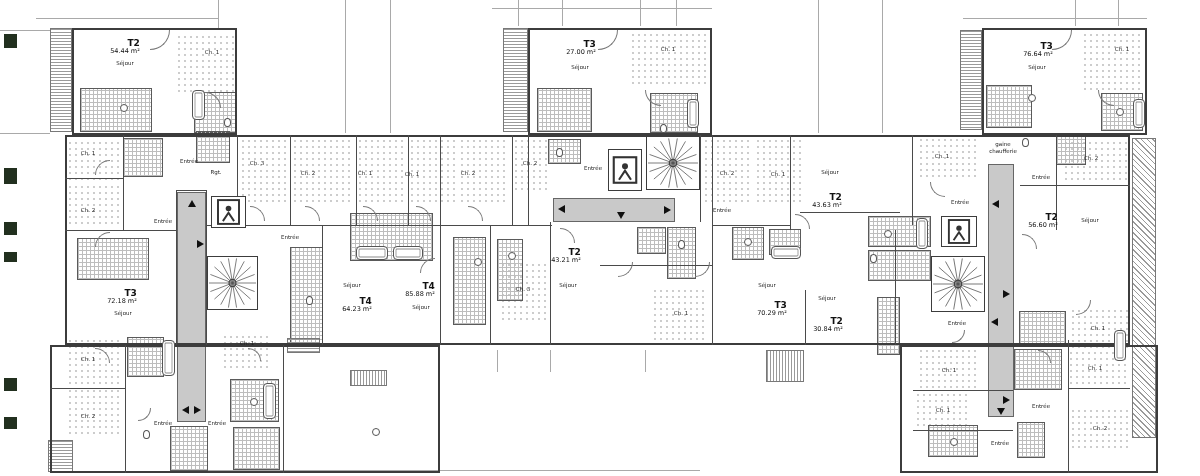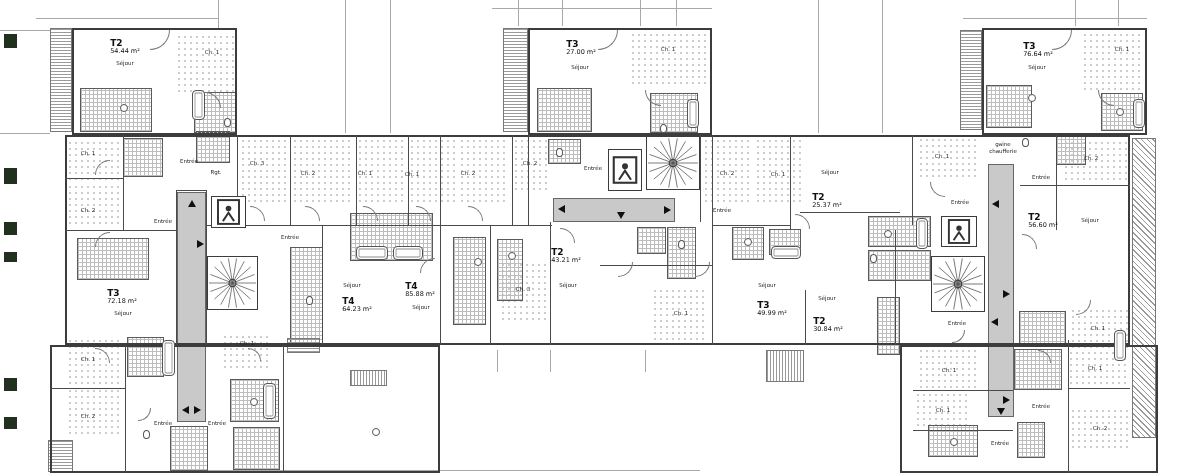--- a/index.html
+++ b/index.html
@@ -26,21 +26,21 @@
   .door{border-top:1px solid #7a7a7a;border-right:1px solid #7a7a7a;border-top-right-radius:100%;transform-origin:center}
   .arr{width:0;height:0}
   .arr.up{border-left:4px solid transparent;border-right:4px solid transparent;border-bottom:7px solid #101010}
   .arr.down{border-left:4px solid transparent;border-right:4px solid transparent;border-top:7px solid #101010}
   .arr.left{border-top:4px solid transparent;border-bottom:4px solid transparent;border-right:7px solid #101010}
   .arr.right{border-top:4px solid transparent;border-bottom:4px solid transparent;border-left:7px solid #101010}
   .stair{border:1.5px solid #3c3c3c;background:#fff}
   .stair svg{width:100%;height:100%;display:block}
   .lift{border:1.5px solid #3c3c3c;background:#fff;padding:1px}
   .lift svg{width:100%;height:100%;display:block}
-  .apt{transform:translate(-50%,-50%);text-align:left;color:#111;white-space:nowrap;z-index:5}
+  .apt{transform:translate(-50%,-50%);text-align:right;color:#111;white-space:nowrap;z-index:5}
   .apt .t{font-weight:bold;font-size:9px;line-height:1.05}
   .apt .a{font-size:6.5px;line-height:1.1}
   .room{transform:translate(-50%,-50%);font-size:5.5px;color:#1c1c1c;white-space:nowrap;z-index:5}
   .util{transform:translate(-50%,-50%);font-size:5.5px;color:#1c1c1c;text-align:center;line-height:1.2;white-space:nowrap;z-index:5}
 </style>
 </head>
 <body>
 
 <div id="plan">
     <div class="dim" style="left: 218px; top: 0px; width: 1px; height: 30px;"></div>
@@ -355,29 +355,29 @@
     <div class="apt" style="left: 420px; top: 290px;">
       <div class="t">T4</div>
       <div class="a">85.88 m²</div>
     </div>
     <div class="apt" style="left: 566px; top: 256px;">
       <div class="t">T2</div>
       <div class="a">43.21 m²</div>
     </div>
     <div class="apt" style="left: 772px; top: 309px;">
       <div class="t">T3</div>
-      <div class="a">49.99 m²</div>
+      <div class="a">70.29 m²</div>
     </div>
     <div class="apt" style="left: 828px; top: 325px;">
       <div class="t">T2</div>
       <div class="a">30.84 m²</div>
     </div>
     <div class="apt" style="left: 827px; top: 201px;">
       <div class="t">T2</div>
-      <div class="a">25.37 m²</div>
+      <div class="a">43.63 m²</div>
     </div>
     <div class="apt" style="left: 1043px; top: 221px;">
       <div class="t">T2</div>
       <div class="a">56.60 m²</div>
     </div>
     <div class="room" style="left: 125px; top: 63px;">Séjour</div>
     <div class="room" style="left: 580px; top: 67px;">Séjour</div>
     <div class="room" style="left: 1037px; top: 67px;">Séjour</div>
     <div class="room" style="left: 123px; top: 313px;">Séjour</div>
     <div class="room" style="left: 352px; top: 285px;">Séjour</div>

